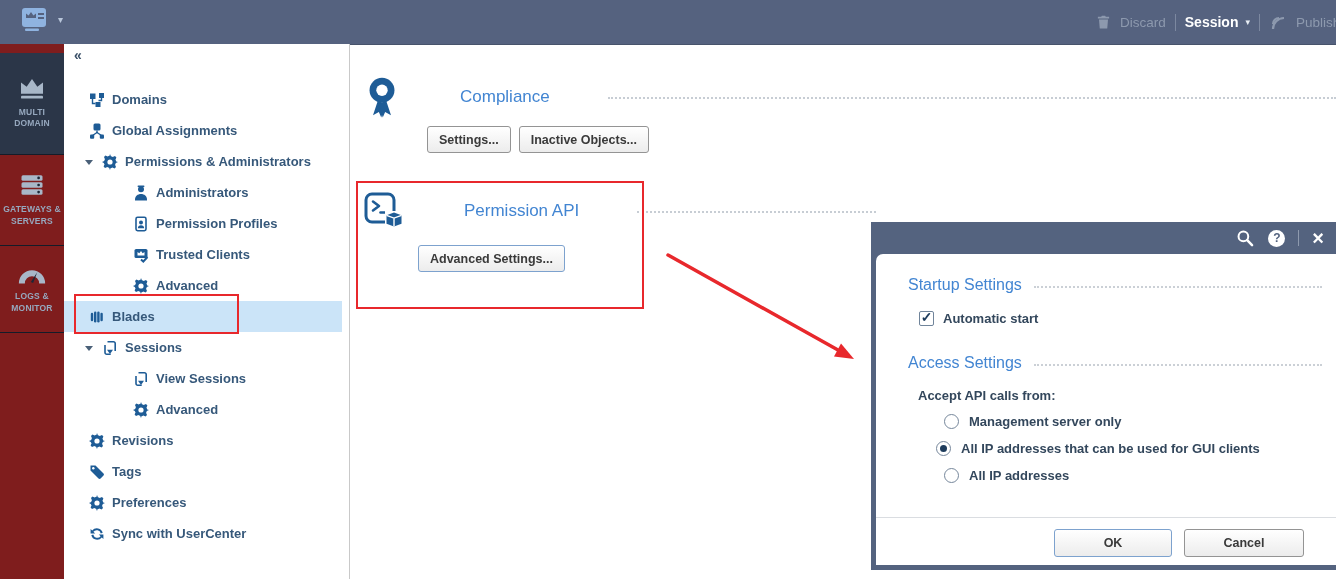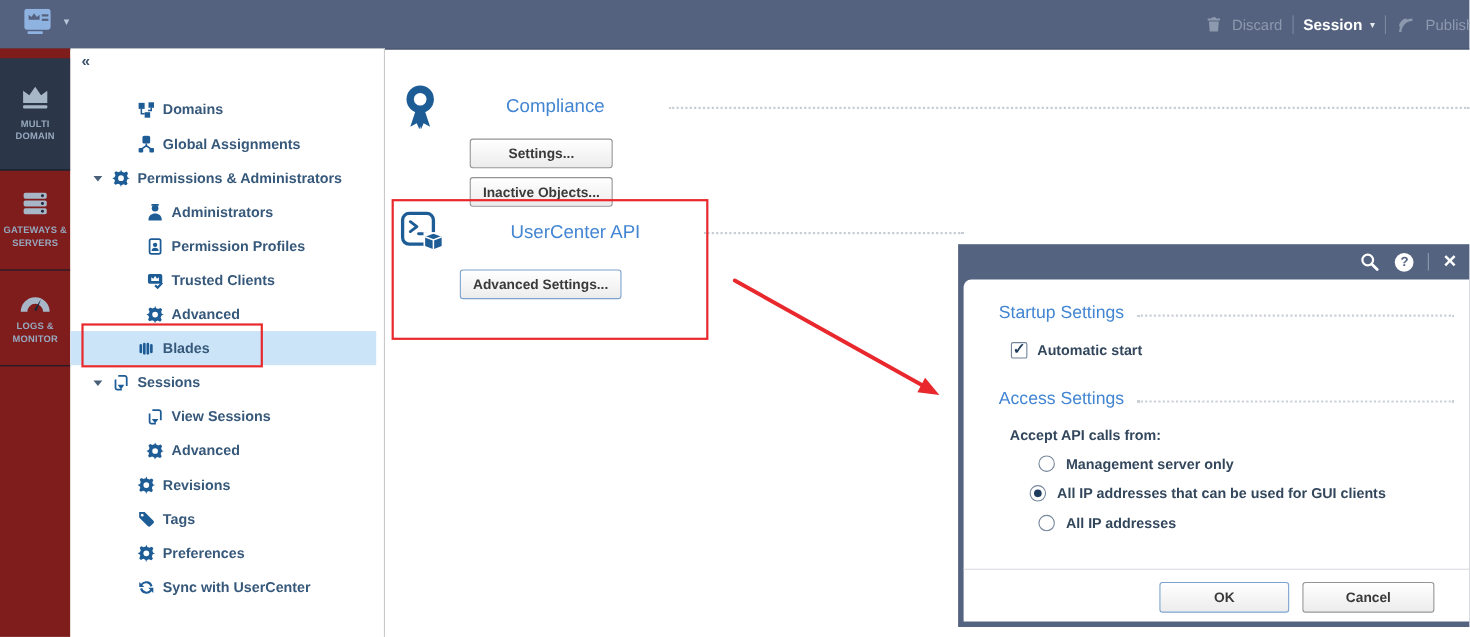--- a/index.html
+++ b/index.html
@@ -21,21 +21,21 @@
   .sidebar{position:absolute;left:0;top:44px;width:64px;height:535px;background:#7f1d1d;}
   .side-item{display:flex;flex-direction:column;align-items:center;justify-content:center;gap:7px;border-bottom:1px solid #141C29;cursor:default;}
   .side-item .lbl{font-size:8.5px;font-weight:bold;color:#96A8BE;text-align:center;line-height:1.3;letter-spacing:.2px;}
   .side-item svg{fill:#A8B7C8;}
   .side-item.active{background:#2B3648;}
   
   .tree{position:absolute;left:64px;top:44px;width:286px;height:535px;background:#fff;border-right:1px solid #C9C9C9;box-sizing:border-box;}
   .collapse{position:absolute;left:10px;top:3px;font-size:14px;font-weight:bold;color:#3A5068;cursor:pointer;}
   .tree-list{position:absolute;left:0;top:40px;right:0;}
   .trow{height:31px;display:flex;align-items:center;font-size:13px;font-weight:bold;color:#36587A;cursor:pointer;}
-  .trow.lvl1{padding-left:60px;}
+  .trow.lvl1{padding-left:24px;}
   .trow.lvl1.exp{padding-left:21px;}
   .trow.lvl2{padding-left:68px;}
   .trow.selected{background:#CBE4F8;margin-right:7px;text-align:center;}
   .expander{width:0;height:0;border-top:5px solid #4A6078;border-left:4px solid transparent;border-right:4px solid transparent;margin-right:8px;margin-top:2px;flex:none;}
   .ticon{width:17px;height:17px;margin-right:7px;flex:none;display:flex;align-items:center;justify-content:center;}
   .ticon svg{fill:#1E5C96;}
   .ticon .st{stroke:#1E5C96;fill:none;}
   
   .sec-header{position:absolute;display:flex;align-items:center;gap:44px;}
   .sec-title{color:#4285D2;font-size:17px;margin-left:16px;white-space:nowrap;}
@@ -292,35 +292,35 @@
     <g fill="#1E5C96">
       <path d="M9.2 16.5 6 26.2l3.9-2.2 1.6 3.6 2.8-9z"></path>
       <path d="M14.8 16.5 18 26.2l-3.9-2.2-1.6 3.6-2.8-9z"></path>
       <circle cx="12" cy="9.5" r="8.3"></circle>
     </g>
     <circle cx="12" cy="9.5" r="3.8" fill="#fff"></circle>
   </svg>
   <span class="sec-title">Compliance</span>
   <span class="dotline"></span>
 </div>
-<div class="btnrow" style="left:427px;top:126px;flex-direction:column;">
+<div class="btnrow" style="left:427px;top:126px;">
   <button class="btn">Settings...</button>
   <button class="btn">Inactive Objects...</button>
 </div>
 
 <div class="sec-header" style="left:362px;top:190px;width:514px;">
   <svg width="42" height="42" viewBox="0 0 42 42">
     <rect x="4" y="4" width="28" height="28" rx="6" fill="none" stroke="#1E5C96" stroke-width="3"></rect>
     <path d="M11 11.5 17 16l-6 4.5" fill="none" stroke="#1E5C96" stroke-width="2.6" stroke-linecap="round" stroke-linejoin="round"></path>
     <path d="M18.5 22.5h7" stroke="#1E5C96" stroke-width="2.6" stroke-linecap="round"></path>
     <rect x="23" y="21" width="18" height="20" fill="#fff"></rect>
     <path d="M32 22.5l7.5 2.8v8.4L32 36.5l-7.5-2.8v-8.4z" fill="#1E5C96"></path>
     <path d="M24.5 25.3 32 28.1l7.5-2.8M32 28.1v8.4" fill="none" stroke="#fff" stroke-width="1.4"></path>
   </svg>
-  <span class="sec-title">UserCenter API</span>
+  <span class="sec-title">Permission API</span>
   <span class="dotline"></span>
 </div>
 <div class="btnrow" style="left:418px;top:245px;">
   <button class="btn focus">Advanced Settings...</button>
 </div>
 
 <div class="redbox" style="left:74px;top:294px;width:161px;height:36px;"></div>
 <div class="redbox" style="left:356px;top:181px;width:284px;height:124px;"></div>
 <svg class="arrow-svg" style="left:645px;top:238px;" width="225" height="140" viewBox="0 0 225 140">
   <line x1="23" y1="17" x2="193" y2="112" stroke="#E8282C" stroke-width="3.5" stroke-linecap="round"></line>

